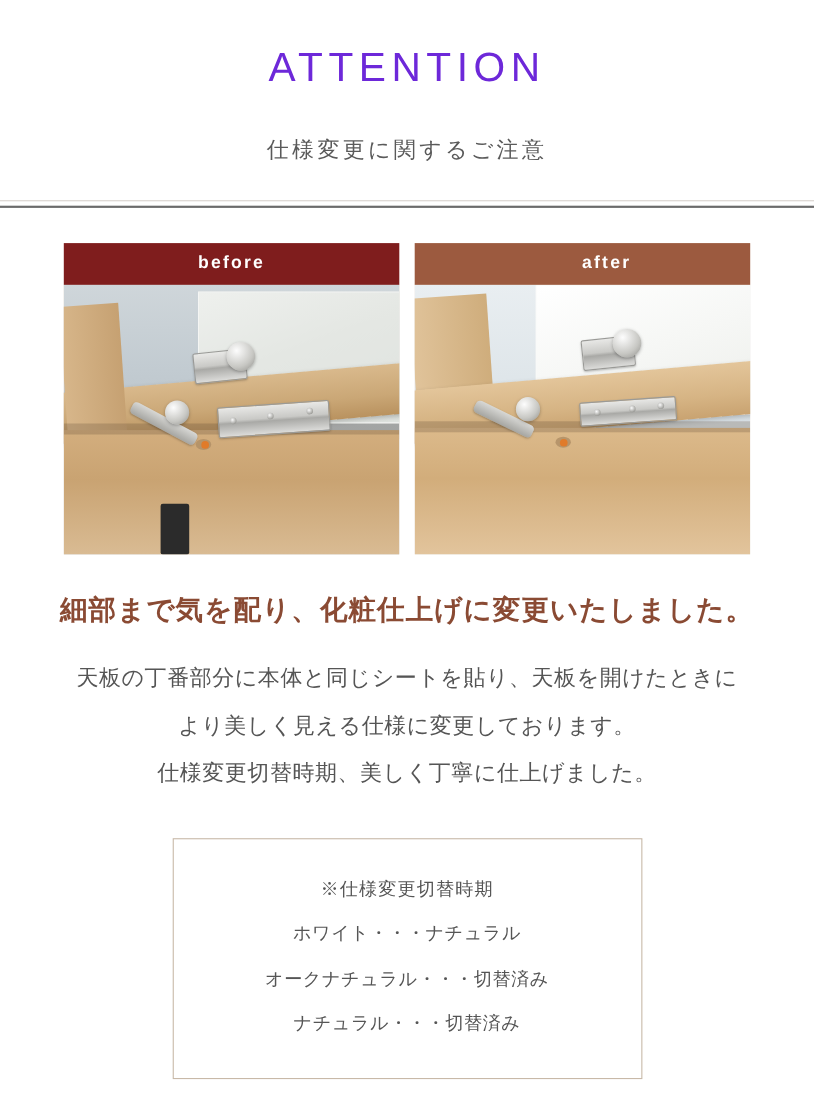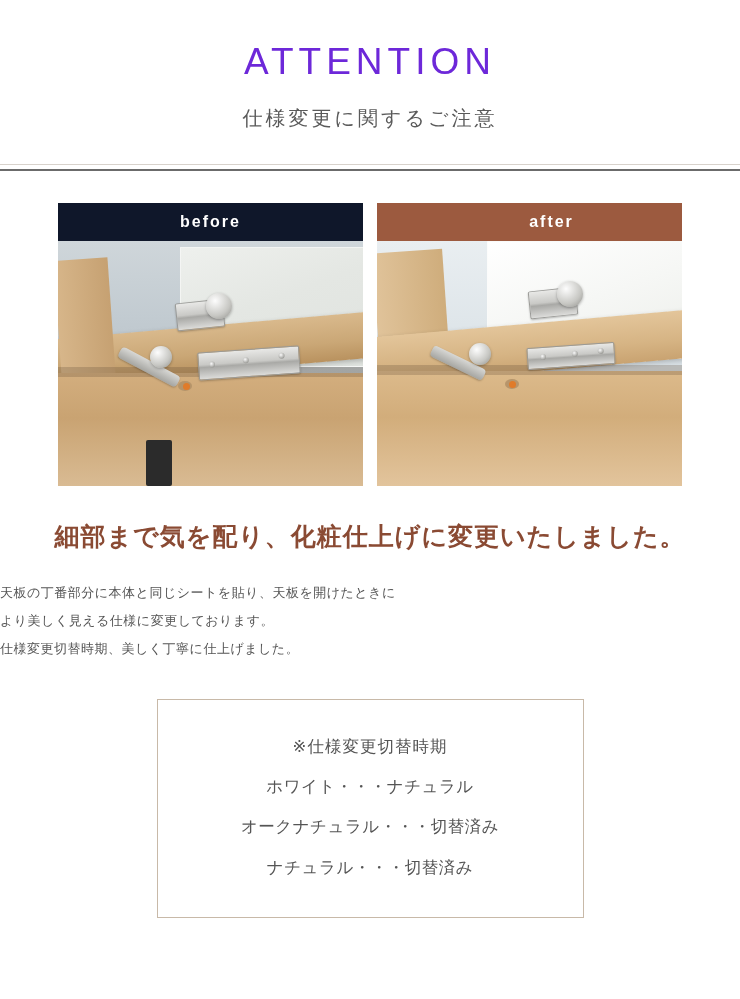--- a/index.html
+++ b/index.html
@@ -24,21 +24,21 @@
   .title-en {
     font-size: 37px;
     letter-spacing: 5px;
     color: #6d28d9;
     font-weight: normal;
     margin: 0;
     line-height: 1.1;
     font-family: Liberation Sans, sans-serif;
   }
   .title-jp {
-    margin-top: 22px;
+    margin-top: 40px;
     font-size: 20px;
     letter-spacing: 3px;
     color: #5a5a5a;
     font-weight: normal;
   }
 
   .rule-wrap {
     margin-top: 32px;
     width: 100%;
   }
@@ -68,21 +68,21 @@
   }
   .panel-label {
     height: 38px;
     line-height: 38px;
     text-align: center;
     color: #ffffff;
     font-size: 16px;
     letter-spacing: 2px;
     font-weight: bold;
   }
-  .panel-label.before { background: #0f172a; }
+  .panel-label.before { background: #7f1d1d; }
   .panel-label.after  { background: #9c5a3f; padding-left: 44px; }
 
   .photo {
     height: 245px;
     position: relative;
     overflow: hidden;
   }
 
   
   .ph-wall {
@@ -155,43 +155,46 @@
   
   .lead {
     text-align: center;
     margin-top: 34px;
     font-size: 25px;
     letter-spacing: 1px;
     color: #8a4a33;
     font-weight: bold;
   }
   .body-copy {
+    text-align: center;
     margin-top: 26px;
     color: #555555;
-    font-size: 13px;
+    font-size: 20px;
     line-height: 2.15;
     letter-spacing: 0.5px;
+    font-family: Liberation Mono, monospace;
   }
 
   
   .note-box {
     margin: 36px auto 0;
     width: 425px;
     border: 1px solid #c8b9a8;
     padding: 26px 0 30px;
     text-align: center;
   }
   .note-line {
     font-size: 16.5px;
     color: #555555;
     line-height: 2.45;
     letter-spacing: 0.5px;
   }
   .note-line.head {
     letter-spacing: 1px;
+    font-family: Liberation Serif, serif;
   }
 </style>
 </head>
 <body>
 
 <div class="header">
   <h1 class="title-en">ATTENTION</h1>
   <div class="title-jp">仕様変更に関するご注意</div>
 </div>
 

